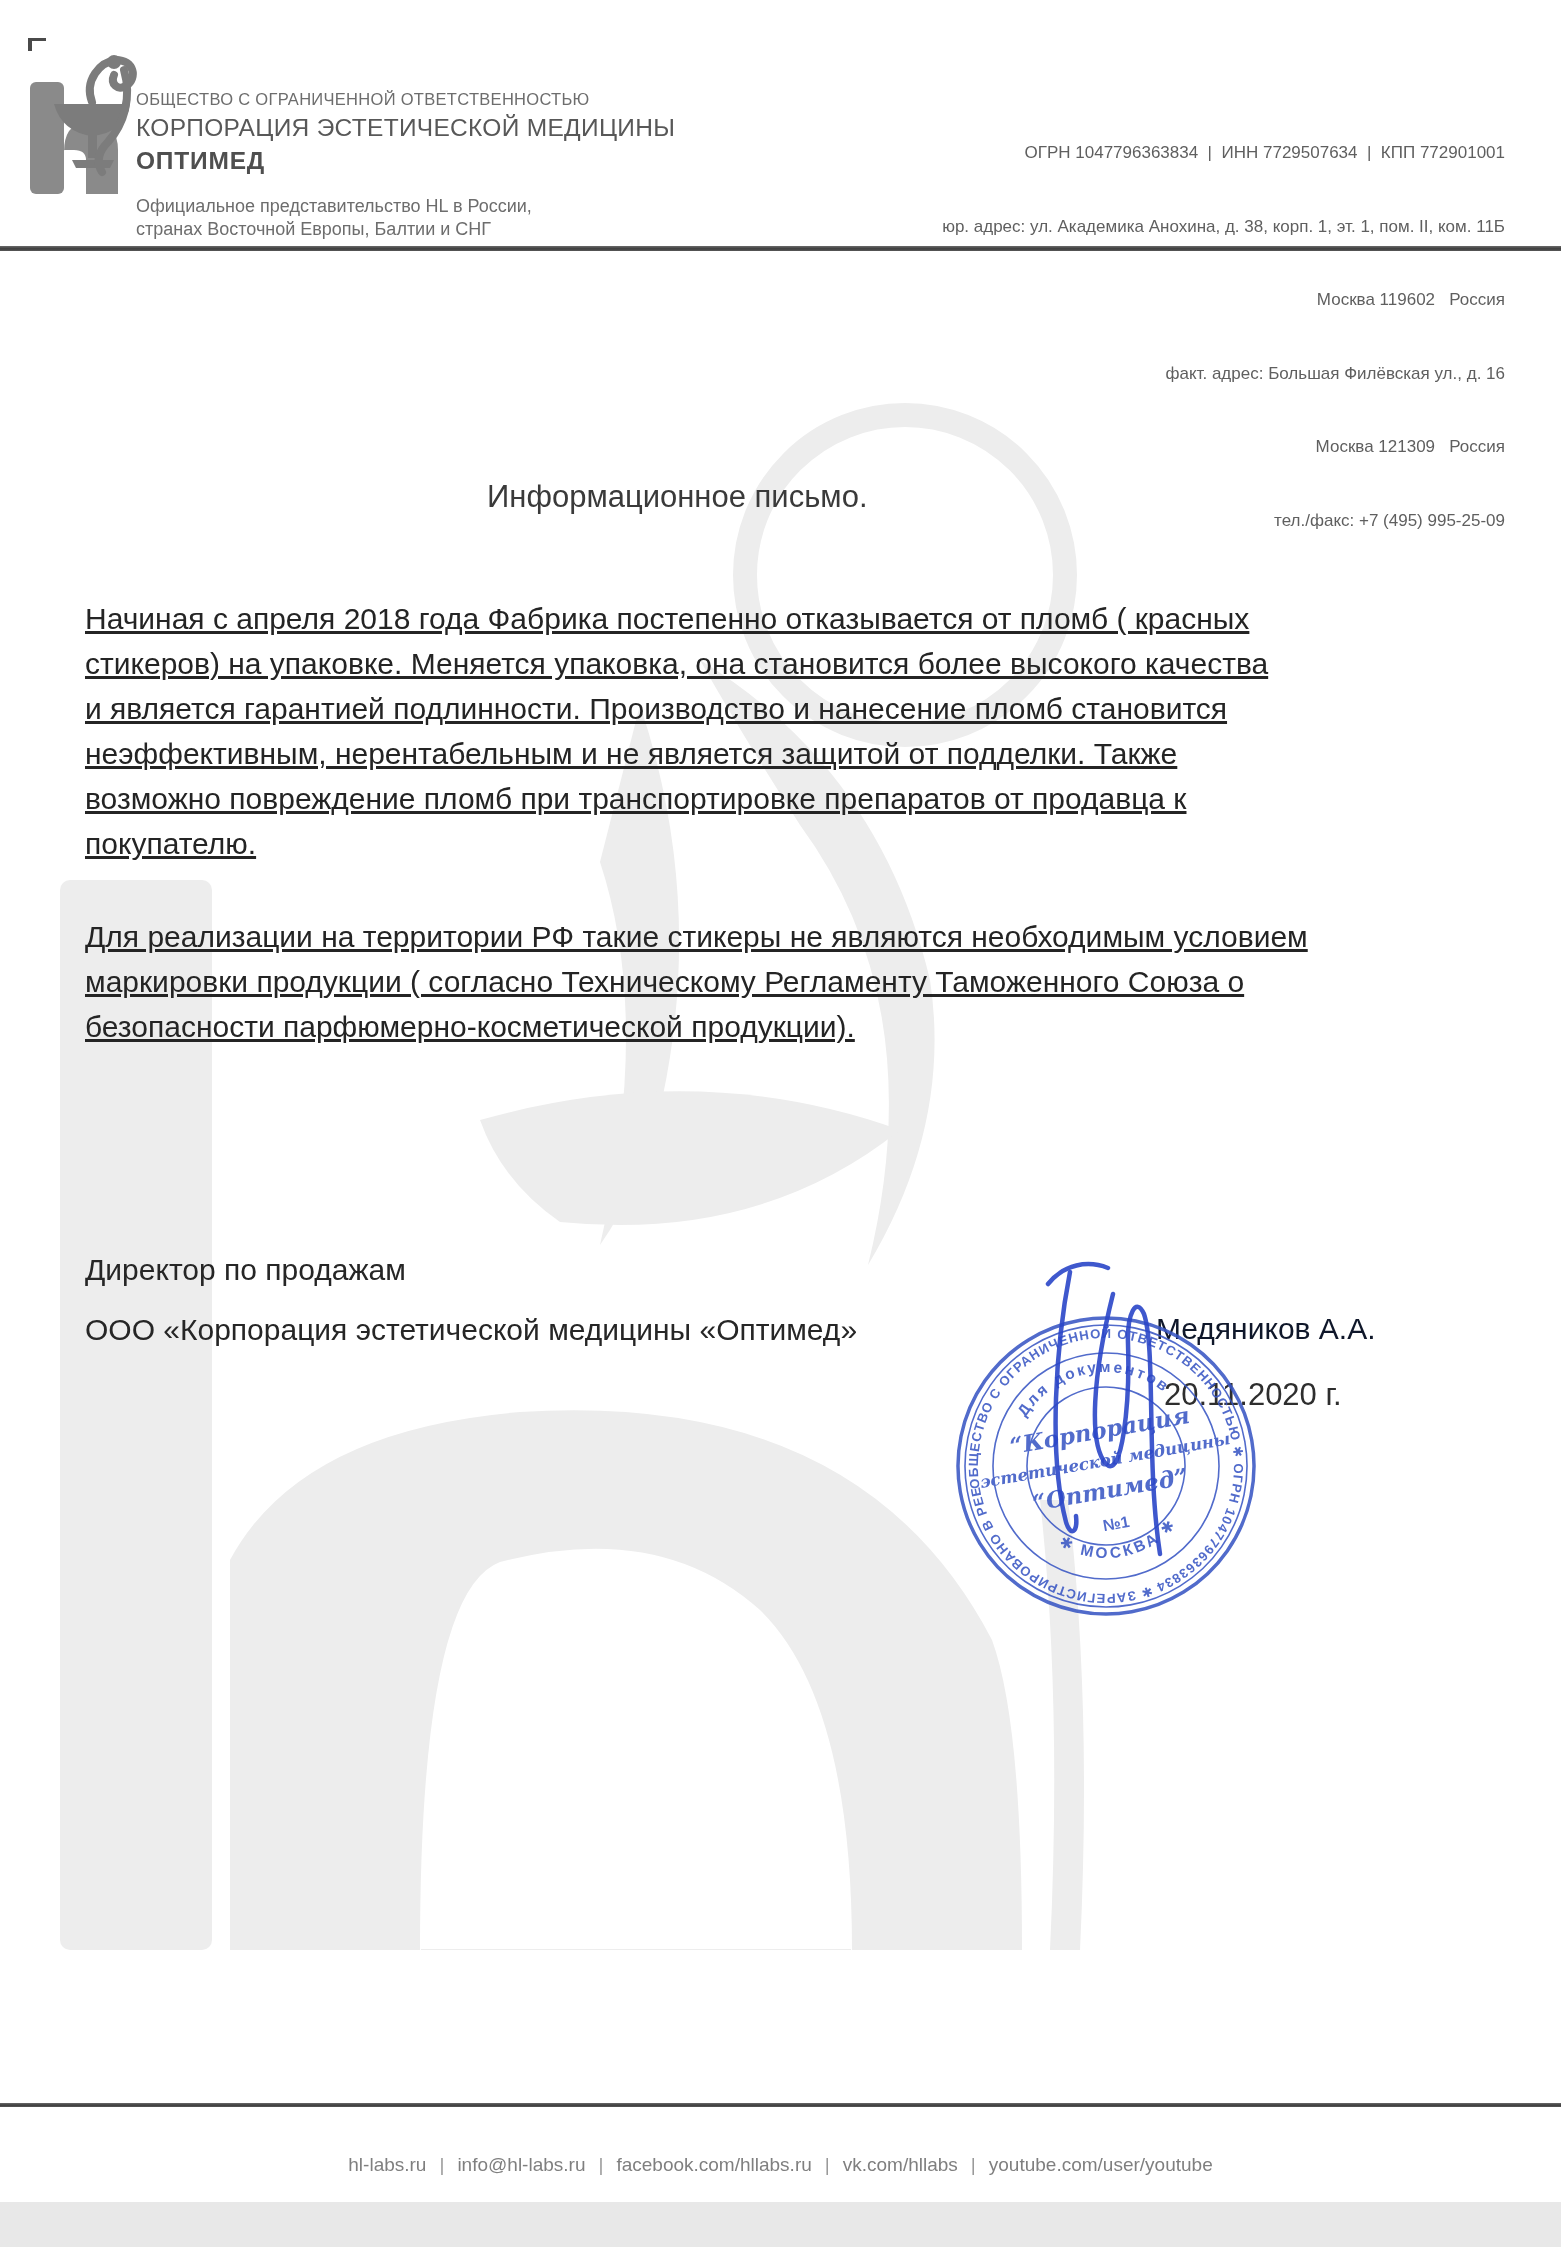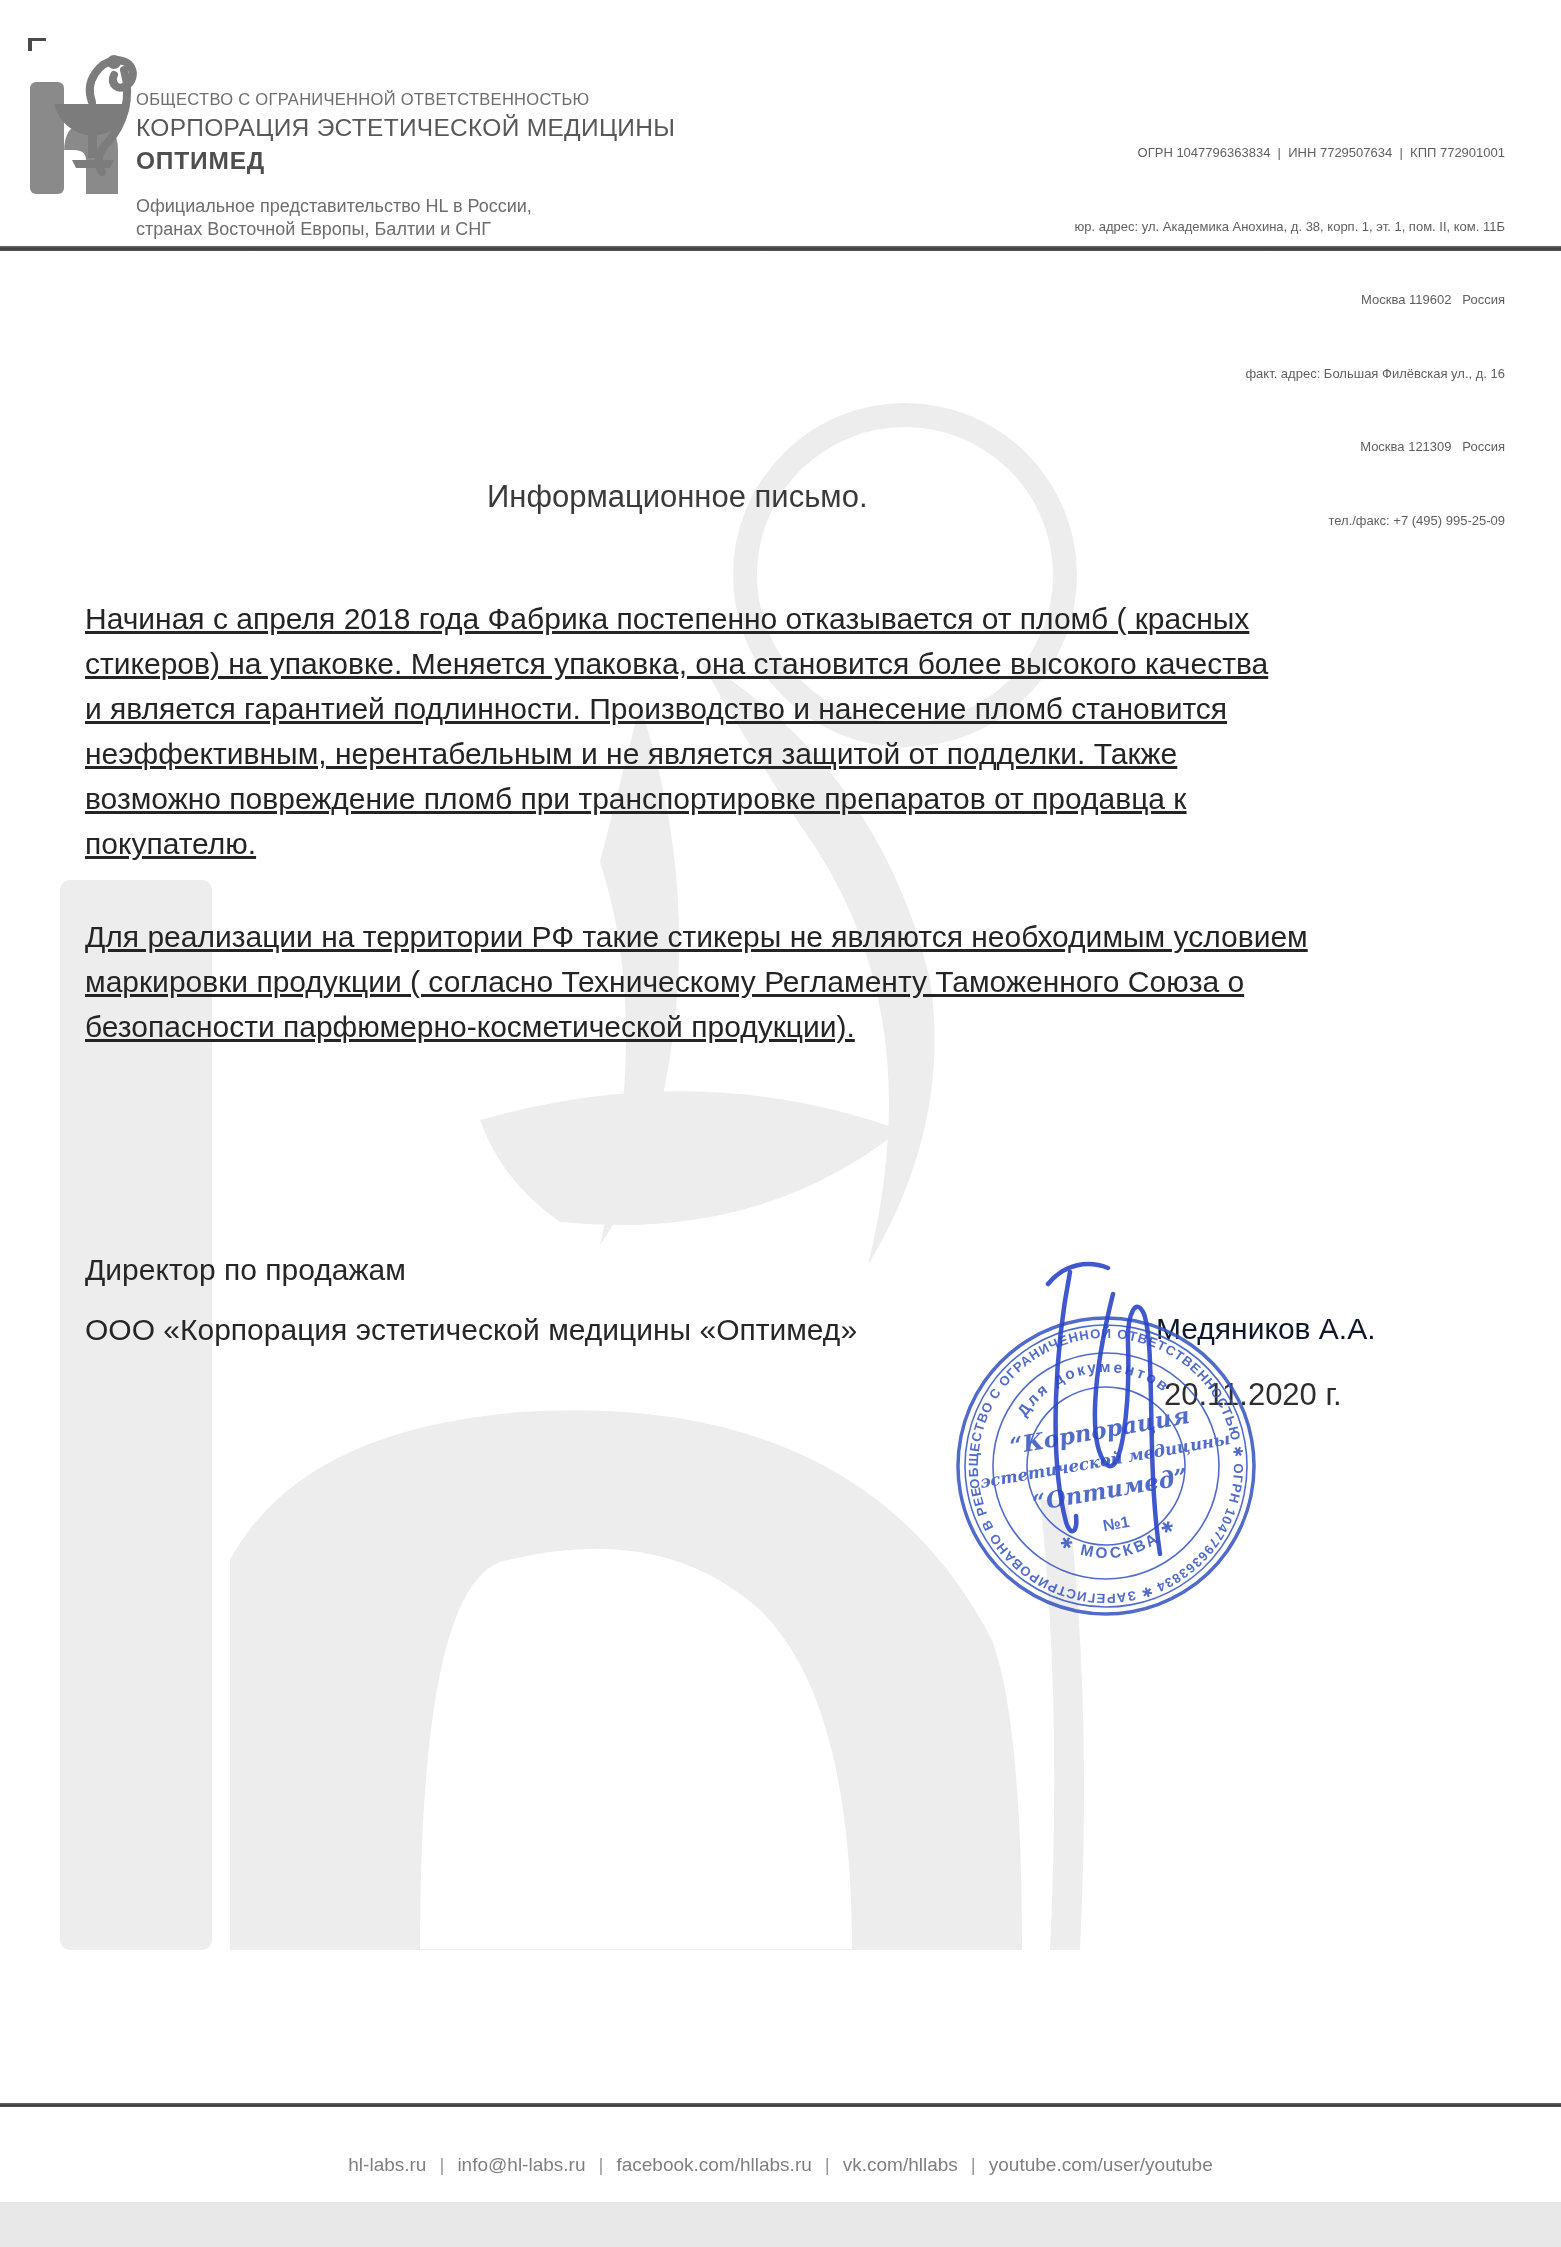--- a/index.html
+++ b/index.html
@@ -15,21 +15,21 @@
   
   .watermark{left:0;top:0;width:1561px;height:2247px;z-index:0;pointer-events:none;}
   
   .logo{left:26px;top:50px;width:122px;height:150px;z-index:1;}
   .hdr-left{left:136px;top:90px;z-index:1;}
   .hdr-llc{font-size:16.5px;color:#6d6d6d;letter-spacing:.3px;}
   .hdr-company{font-size:24.5px;color:#585858;margin-top:5px;letter-spacing:.3px;}
   .hdr-brand{font-size:24.5px;color:#4f4f4f;font-weight:bold;margin-top:5px;letter-spacing:.8px;}
   .hdr-rep{font-size:18px;color:#6d6d6d;margin-top:20px;line-height:23px;white-space:pre;}
   .hdr-right{right:56px;top:92px;text-align:right;z-index:1;
-    font-size:13px;color:#5f5f5f;line-height:24.5px;white-space:pre;}
+    font-size:17px;color:#5f5f5f;line-height:24.5px;white-space:pre;}
   .rule{left:0;right:0;height:5px;z-index:1;
     background:linear-gradient(#6a6a6a,#3e3e3e 55%,#585858);}
   .rule-top{top:246px;}
   .rule-bottom{top:2103px;height:4px;}
   
   .title{left:487px;top:479px;font-size:31px;color:#3a3a3a;z-index:1;}
   .para{left:85px;width:1430px;font-size:30px;line-height:45px;color:#242424;
     white-space:pre-line;z-index:1;text-decoration:underline;}
   .p1{top:596px;}
   .p2{top:914px;}

